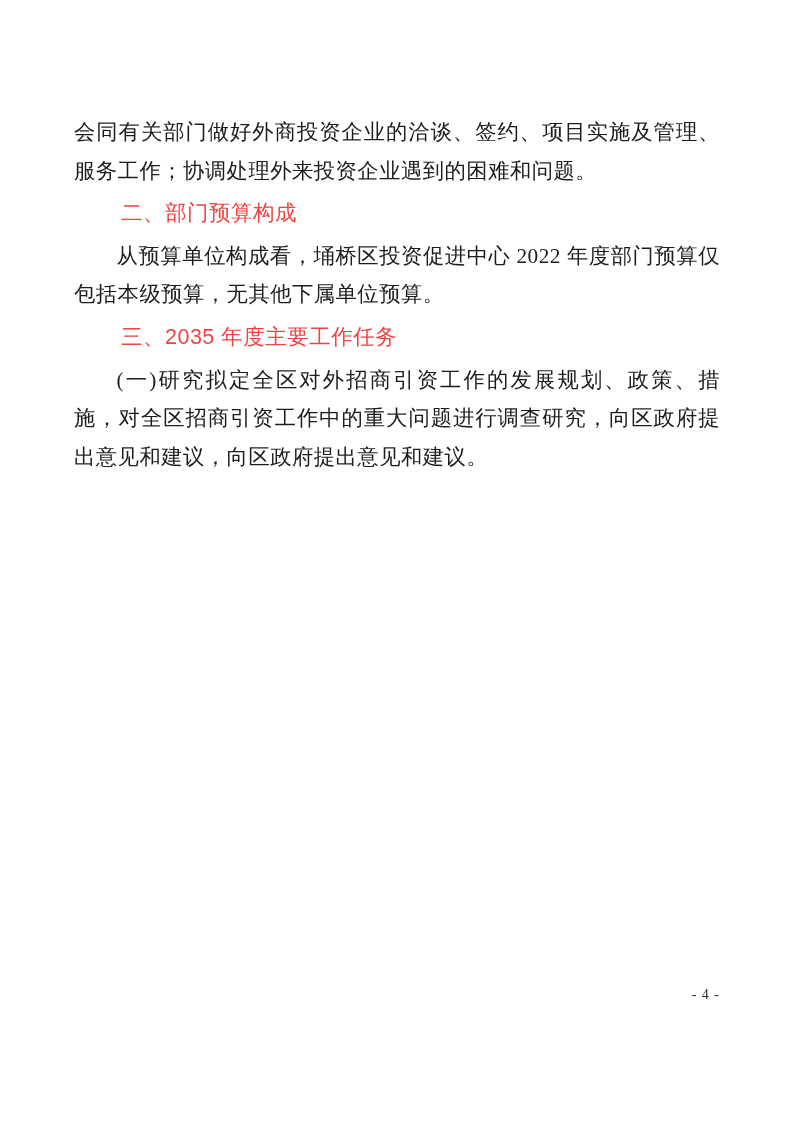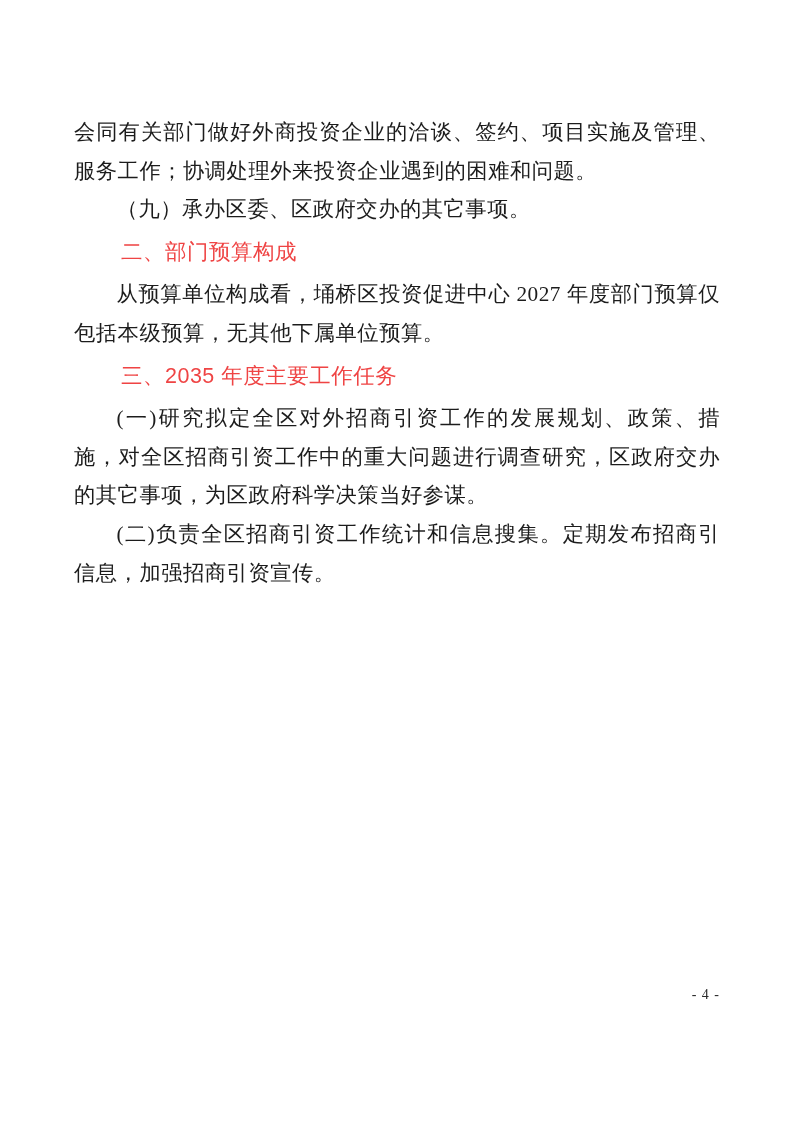--- a/index.html
+++ b/index.html
@@ -59,30 +59,28 @@
 </head>
 <body>
 
 <div class="page">
 
   <div class="content">
 
     <p class="para">会同有关部门做好外商投资企业的洽谈、签约、项目实施及管理、服务工作；协调处理外来投资企业遇到的困难和问题。</p>
 
 
-    <p class="para indent">（九）承办区委、区政府交办的其它事项。</p>
 
     <h2 class="heading">二、部门预算构成</h2>
 
-    <p class="para indent">从预算单位构成看，埇桥区投资促进中心 2027 年度部门预算仅包括本级预算，无其他下属单位预算。</p>
+    <p class="para indent">从预算单位构成看，埇桥区投资促进中心 2022 年度部门预算仅包括本级预算，无其他下属单位预算。</p>
 
     <h2 class="heading">三、2035 年度主要工作任务</h2>
 
-    <p class="para indent">(一)研究拟定全区对外招商引资工作的发展规划、政策、措施，对全区招商引资工作中的重大问题进行调查研究，区政府交办的其它事项，为区政府科学决策当好参谋。</p>
+    <p class="para indent">(一)研究拟定全区对外招商引资工作的发展规划、政策、措施，对全区招商引资工作中的重大问题进行调查研究，向区政府提出意见和建议，向区政府提出意见和建议。</p>
 
-    <p class="para indent">(二)负责全区招商引资工作统计和信息搜集。定期发布招商引信息，加强招商引资宣传。</p>
 
 
   </div>
 
   <div class="page-number">- 4 -</div>
 
 </div>
 
 </body></html>

